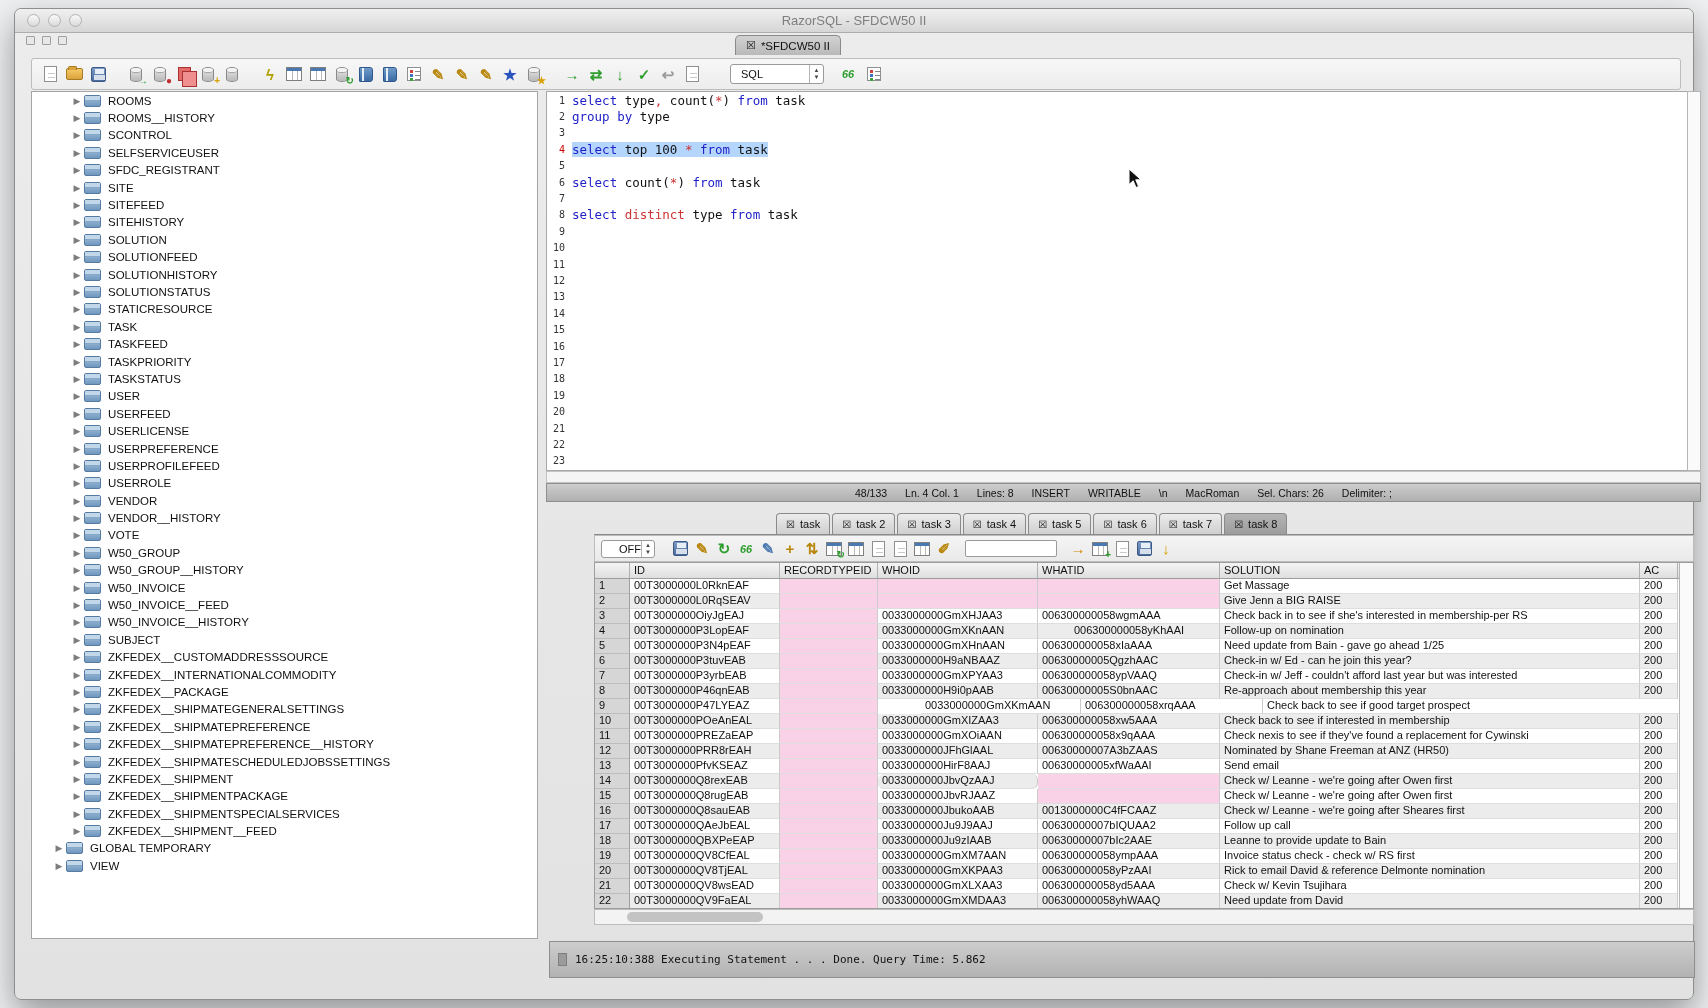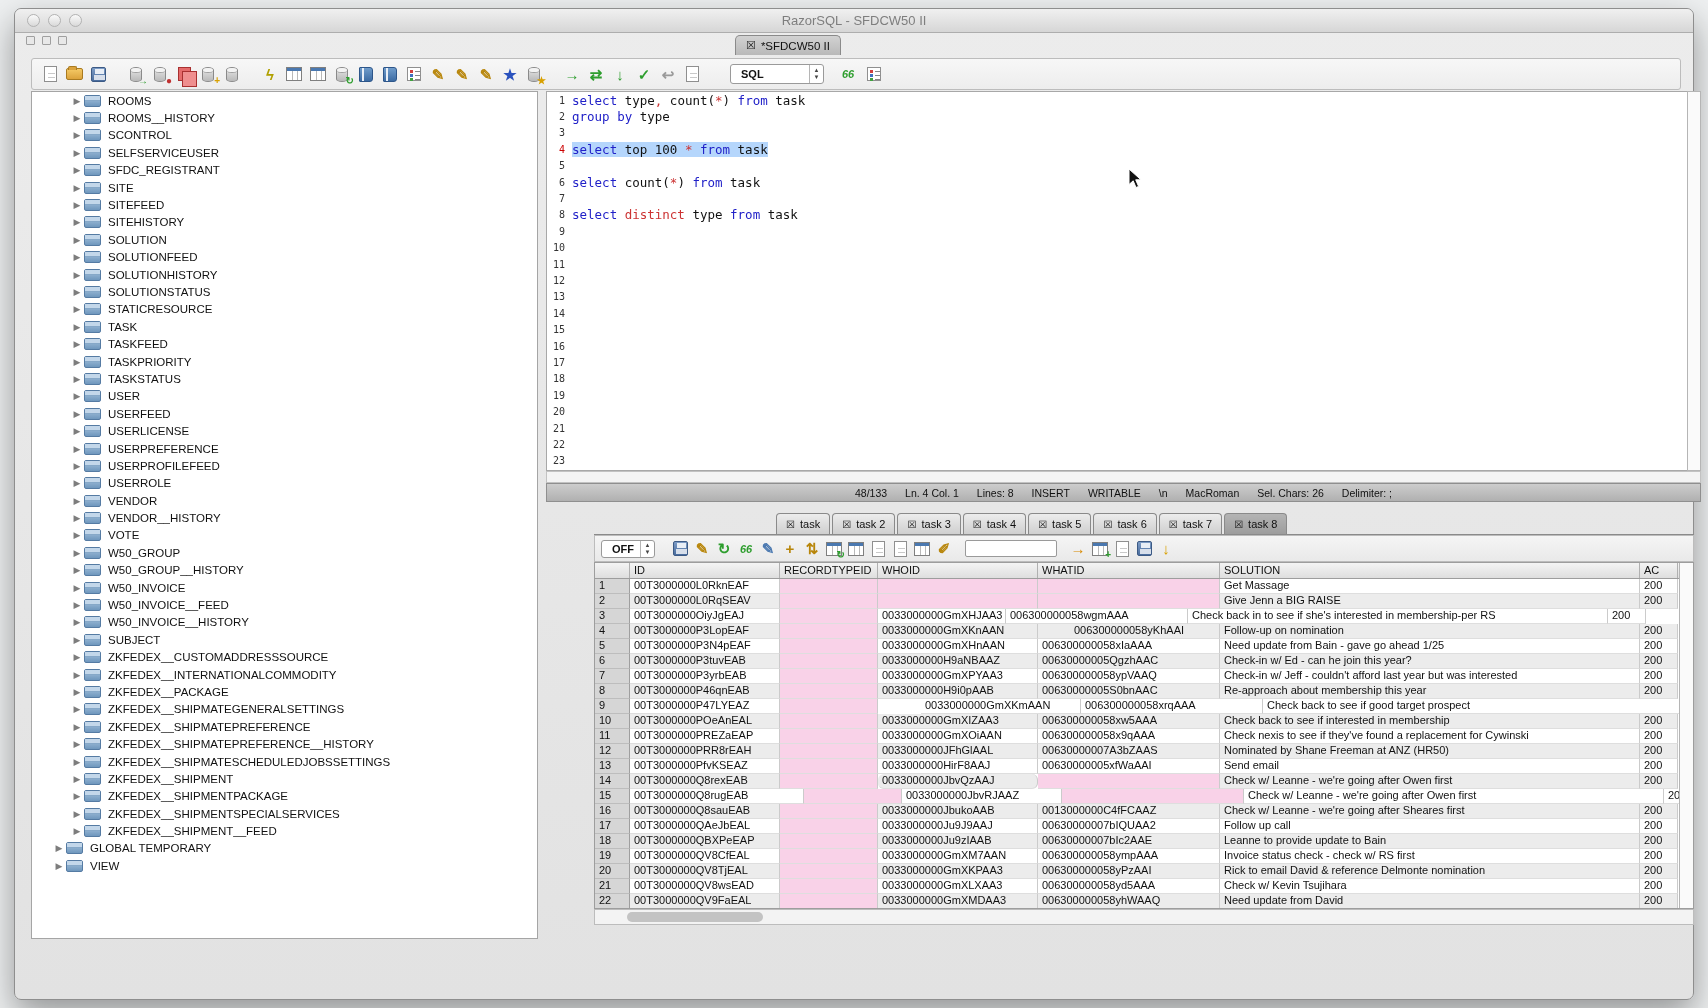--- a/index.html
+++ b/index.html
@@ -50,21 +50,21 @@
   .i-book { width:14px; height:15px; background:linear-gradient(#6f9ccb,#3c6ba3); border:1px solid #2d568a; border-radius:1px 3px 3px 1px; position:relative; }
   .i-book::before { content:""; position:absolute; left:2px; top:0; bottom:0; width:2px; background:#e9eff7; }
   .i-list { width:14px; height:14px; background:#fff; border:1px solid #8f8f8f; position:relative; }
   .i-list::before { content:""; position:absolute; left:2px; top:2px; width:3px; height:3px; background:#d04040; box-shadow:0 4px 0 #4070c0, 0 8px 0 #40a040; }
   .i-list::after { content:""; position:absolute; left:7px; top:3px; width:5px; height:1px; background:#888; box-shadow:0 4px 0 #888, 0 8px 0 #888; }
   .i-redstack { width:13px; height:14px; background:#e46a6a; border:1px solid #a83030; position:relative; }
   .i-redstack::before { content:""; position:absolute; left:3px; top:3px; width:13px; height:14px; background:#ef8f8f; border:1px solid #a83030; }
 
   .mode-select, .limit-select { display:flex; align-items:center; background:#fff; border:1px solid #9a9a9a; border-radius:3px; height:20px; font-size:11px; color:#111; }
   .mode-select { width:94px; margin-left:10px; margin-right:10px; }
-  .mode-select .lbl, .limit-select .lbl { flex:1; padding-left:10px;font-weight:bold; }
+  .mode-select .lbl, .limit-select .lbl { flex:1; padding-left:10px; }
   .stepper { width:14px; align-self:stretch; border-left:1px solid #b5b5b5; display:flex; flex-direction:column; align-items:center; justify-content:center; font-size:6px; color:#444; line-height:1.1; }
 
   
   .tree-panel { position:absolute; left:16px; top:82px; width:507px; height:848px; background:#fff; border:1px solid #a5a5a5; overflow:hidden; }
   .tree-row { height:17.4px; display:flex; align-items:center; font-size:11.5px; color:#111; }
   .tree-row .tri { font-size:9px; color:#7d7d7d; width:14px; text-align:center; flex:none; }
   .fold { width:17px; height:12px; background:linear-gradient(#a8c4de,#6f97bd); border:1px solid #557ba3; border-radius:2px; margin-right:7px; position:relative; flex:none; }
   .fold::before { content:""; position:absolute; left:0; top:0; right:0; height:4px; background:#c3d7ea; border-bottom:1px solid #86a8c8; }
 
   .editor { position:absolute; left:531px; top:82px; width:1141px; height:380px; background:#fff; border:1px solid #a8a8a8; border-right:none; overflow:hidden; font-family:"DejaVu Sans Mono",monospace; }
@@ -82,21 +82,21 @@
 
   
   .rtabs { position:absolute; left:579px; top:502px; width:1100px; height:24px; border-bottom:1px solid #8a8a8a; display:flex; align-items:flex-end; padding-left:182px; }
   .rtab { height:21px; padding:0 9px; display:flex; align-items:center; gap:5px; font-size:11px; color:#111;
     background:linear-gradient(#ececec,#cfcfcf); border:1px solid #8a8a8a; border-bottom:none; border-radius:4px 4px 0 0; margin-right:2px; }
   .rtab.on { background:linear-gradient(#b4b4b4,#9d9d9d); }
   .rtab .x { font-size:10px; }
 
   .rtoolbar { position:absolute; left:579px; top:526px; width:1100px; height:27px;
     background:linear-gradient(#f5f5f5,#e9e9e9); border:1px solid #bcbcbc; display:flex; align-items:center; padding:0 6px; gap:4px; }
-  .limit-select { width:54px; height:18px; margin-right:12px; }
+  .limit-select { width:54px; height:18px; margin-right:12px;padding-left:7px; }
   .rtoolbar .icon { width:18px; height:18px; }
   .search-box { width:92px; height:17px; border:1px solid #9a9a9a; background:#fff; border-radius:2px; margin:0 8px; font-size:11px; padding:0 3px; font-family:inherit; }
 
   .rtable { position:absolute; left:579px; top:553px; width:1100px; height:347px; background:#fff; border:1px solid #9d9d9d; overflow:hidden; }
   .rt-inner { position:absolute; left:0; top:0; right:14px; bottom:0; overflow:hidden; }
   .rt-vscroll { position:absolute; right:0; top:0; width:14px; bottom:0; background:#fafafa; border-left:1px solid #b5b5b5; }
   .rt-head { display:flex; height:16px; background:linear-gradient(#f4f4f4,#dedede); border-bottom:1px solid #9d9d9d; }
   .rt-head .hc { font-size:11px; color:#111; padding:1px 3px 0 4px; border-right:1px solid #b0b0b0; white-space:nowrap; overflow:hidden; flex:none; }
   .rt-row { display:flex; height:15px; }
   .rt-row.alt .c { background:#ececec; }
@@ -714,21 +714,21 @@
           <span class="c pink" style="width: 98px;"></span>
           <span class="c pink" style="width: 160px;"></span>
           <span class="c pink" style="width: 182px;"></span>
           <span class="c" style="width: 420px;">Give Jenn a BIG RAISE</span>
           <span class="c" style="width: 38px;">200</span>
         </div>
         <div class="rt-row">
           <span class="c num" style="width: 35px;">3</span>
           <span class="c" style="width: 150px;">00T3000000OiyJgEAJ</span>
           <span class="c pink" style="width: 98px;"></span>
-          <span class="c" style="width: 128px;">0033000000GmXHJAA3</span>
+          <span class="c" style="width: 160px;">0033000000GmXHJAA3</span>
           <span class="c" style="width: 182px;">006300000058wgmAAA</span>
           <span class="c" style="width: 420px;">Check back in to see if she's interested in membership-per RS</span>
           <span class="c" style="width: 38px;">200</span>
         </div>
         <div class="rt-row alt">
           <span class="c num" style="width: 35px;">4</span>
           <span class="c" style="width: 150px;">00T3000000P3LopEAF</span>
           <span class="c pink" style="width: 98px;"></span>
           <span class="c" style="width: 160px;">0033000000GmXKnAAN</span>
           <span class="c" style="width: 182px; text-align: center;">006300000058yKhAAI</span>
@@ -820,21 +820,21 @@
           <span class="c num" style="width: 35px;">14</span>
           <span class="c" style="width: 150px;">00T3000000Q8rexEAB</span>
           <span class="c pink" style="width: 98px;"></span>
           <span class="c" style="width: 160px; border-radius: 6px;">0033000000JbvQzAAJ</span>
           <span class="c pink" style="width: 182px;"></span>
           <span class="c" style="width: 420px;">Check w/ Leanne - we're going after Owen first</span>
           <span class="c" style="width: 38px;">200</span>
         </div>
         <div class="rt-row">
           <span class="c num" style="width: 35px;">15</span>
-          <span class="c" style="width: 174px;">00T3000000Q8rugEAB</span>
+          <span class="c" style="width: 150px;">00T3000000Q8rugEAB</span>
           <span class="c pink" style="width: 98px;"></span>
           <span class="c" style="width: 160px;">0033000000JbvRJAAZ</span>
           <span class="c pink" style="width: 182px;"></span>
           <span class="c" style="width: 420px;">Check w/ Leanne - we're going after Owen first</span>
           <span class="c" style="width: 38px;">200</span>
         </div>
         <div class="rt-row alt">
           <span class="c num" style="width: 35px;">16</span>
           <span class="c" style="width: 150px;">00T3000000Q8sauEAB</span>
           <span class="c pink" style="width: 98px;"></span>
@@ -897,17 +897,21 @@
           <span class="c" style="width: 420px;">Need update from David</span>
           <span class="c" style="width: 38px;">200</span>
         </div>
       </div>
     <div class="rt-vscroll"></div>
   </div>
   <div class="rt-hscroll">
     <div class="rt-thumb"></div>
   </div>
 
+  <div class="bottom-status">
+    <span class="sq"></span>
+    <span>16:25:10:388 Executing Statement . . . Done. Query Time: 5.862</span>
+  </div>
 </div>
 
 <svg class="cursor" width="14" height="21" viewBox="0 0 14 21">
   <polygon points="1,1 1,16.5 5.2,12.8 8,19.5 10.6,18.4 7.7,11.8 13,11.8" fill="#111" stroke="#fff" stroke-width="1"></polygon>
 </svg>
 
 </body></html>

